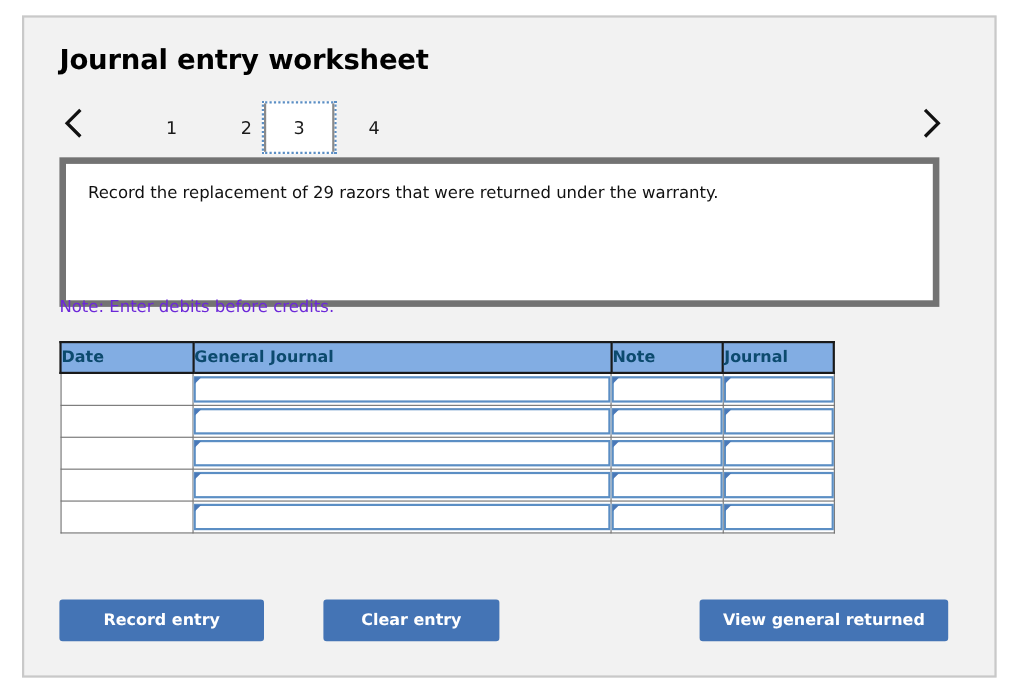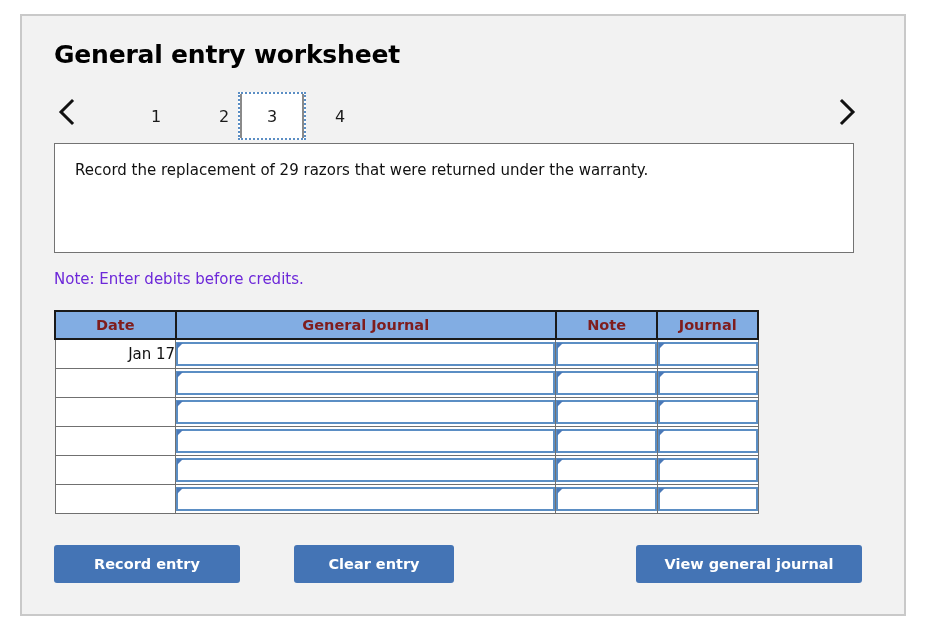--- a/index.html
+++ b/index.html
@@ -86,23 +86,23 @@
     border-right: 2px solid #8a8a8a;
     pointer-events: none;
   }
 
   
   #desc-box {
     position: absolute;
     left: 32px;
     top: 127px;
     width: 800px;
-    height: 110px;
-    background: #ffffff;
-    border: 1px solid #737373;
+    height: 136px;
+    background: #ffffff;
+    border: 6px solid #737373;
     box-sizing: border-box;
     padding: 14px 20px;
   }
   #desc-text {
     font-size: 15px;
     line-height: 25px;
     color: #111;
   }
 
   
@@ -125,22 +125,22 @@
     border-collapse: collapse;
     width: 705px;
     table-layout: fixed;
   }
   table#journal th {
     background: #82ade3;
     border: 2px solid #1a1a1a;
     height: 26px;
     font-size: 14.5px;
     font-weight: bold;
-    color: #7f1d1d;
-    text-align: center;
+    color: #0c4a6e;
+    text-align: left;
     padding: 0;
   }
   table#journal td {
     border: 1px solid #707070;
     height: 28px;
     padding: 0;
     background: #ffffff;
     vertical-align: middle;
   }
   td.date-cell {
@@ -196,21 +196,21 @@
   }
   #btn-record { left: 32px;  top: 529px; width: 186px; }
   #btn-clear  { left: 272px; top: 529px; width: 160px; }
   #btn-view   { left: 614px; top: 529px; width: 226px; }
 </style>
 </head>
 <body>
 
 <div id="panel">
 
-  <div id="title">General entry worksheet</div>
+  <div id="title">Journal entry worksheet</div>
 
   <div id="tabstrip">
 
     <div class="navarrow" id="prev-arrow">
       <span>
         <svg width="18" height="28" viewBox="0 0 18 28">
           <polyline points="14,3 3,14 14,25" fill="none" stroke="#111" stroke-width="3" stroke-linecap="square" stroke-linejoin="miter"></polyline>
         </svg>
       </span>
     </div>
@@ -254,38 +254,20 @@
       <thead>
         <tr>
           <th>Date</th>
           <th>General Journal</th>
           <th>Note</th>
           <th>Journal</th>
         </tr>
       </thead>
       <tbody>
         <tr>
-          <td class="date-cell">Jan 17</td>
-          <td class="inputcell">
-            <div class="cellinput">
-                <span class="tri"></span>
-              </div>
-          </td>
-          <td class="inputcell">
-            <div class="cellinput">
-                <span class="tri"></span>
-              </div>
-          </td>
-          <td class="inputcell">
-            <div class="cellinput">
-                <span class="tri"></span>
-              </div>
-          </td>
-        </tr>
-        <tr>
           <td class="date-cell"></td>
           <td class="inputcell">
             <div class="cellinput">
                 <span class="tri"></span>
               </div>
           </td>
           <td class="inputcell">
             <div class="cellinput">
                 <span class="tri"></span>
               </div>
@@ -367,15 +349,15 @@
                 <span class="tri"></span>
               </div>
           </td>
         </tr>
       </tbody>
     </table>
   </div>
 
   <button class="btn" id="btn-record">Record entry</button>
   <button class="btn" id="btn-clear">Clear entry</button>
-  <button class="btn" id="btn-view">View general journal</button>
+  <button class="btn" id="btn-view">View general returned</button>
 
 </div>
 
 </body></html>

